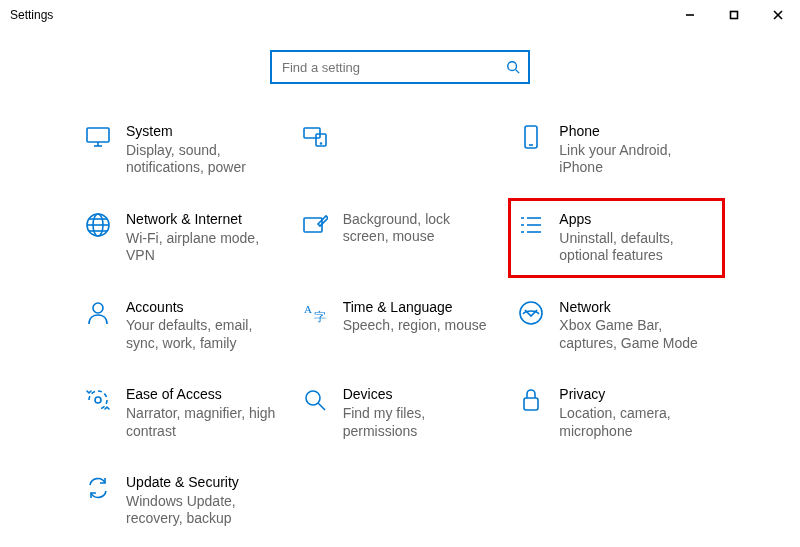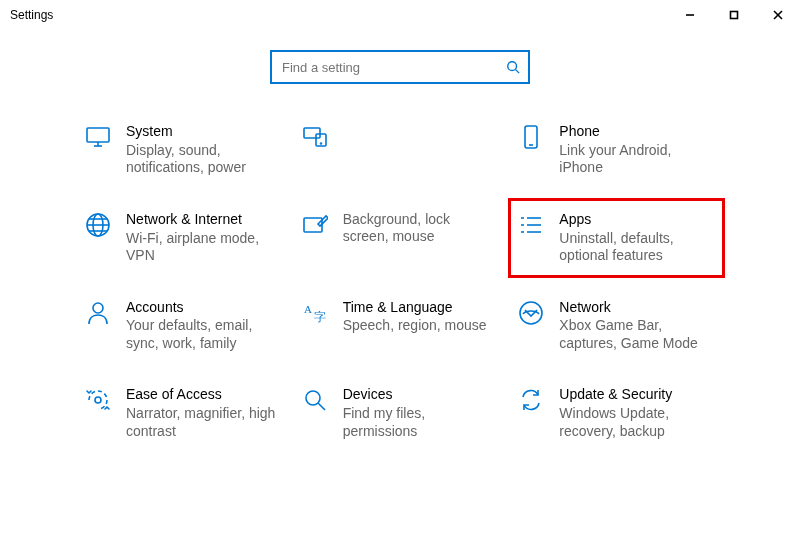--- a/index.html
+++ b/index.html
@@ -282,20 +282,32 @@
             <circle cx="10" cy="10" r="7"></circle>
             <line x1="15" y1="15" x2="22" y2="22"></line>
           </svg>
       </div>
       <div class="item-text">
         <span class="item-title">Devices</span>
         <span class="item-desc">Find my files, permissions</span>
       </div>
     </div>
 
+    <div class="item">
+      <div class="item-icon">
+        <svg width="20" height="26" viewBox="0 0 20 26">
+            <rect x="3" y="11" width="14" height="12" rx="2"></rect>
+            <path d="M6 11 V7 A4 4 0 0 1 14 7 V11"></path>
+          </svg>
+      </div>
+      <div class="item-text">
+        <span class="item-title">Privacy</span>
+        <span class="item-desc">Location, camera, microphone</span>
+      </div>
+    </div>
 
     <div class="item">
       <div class="item-icon">
         <svg width="26" height="26" viewBox="0 0 26 26">
             <path d="M5 10 A8 8 0 0 1 20 8"></path>
             <polyline points="20,3 20,8 15,8"></polyline>
             <path d="M21 16 A8 8 0 0 1 6 18"></path>
             <polyline points="6,23 6,18 11,18"></polyline>
           </svg>
       </div>

